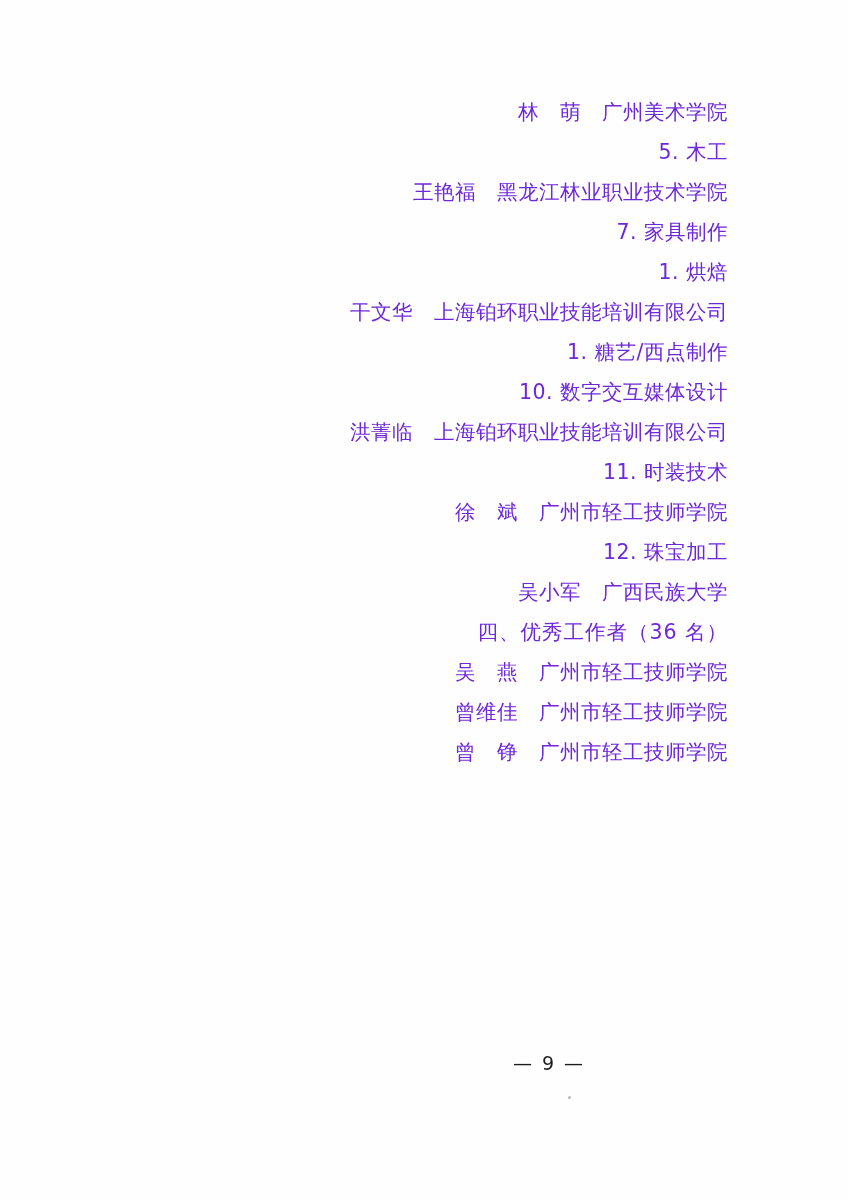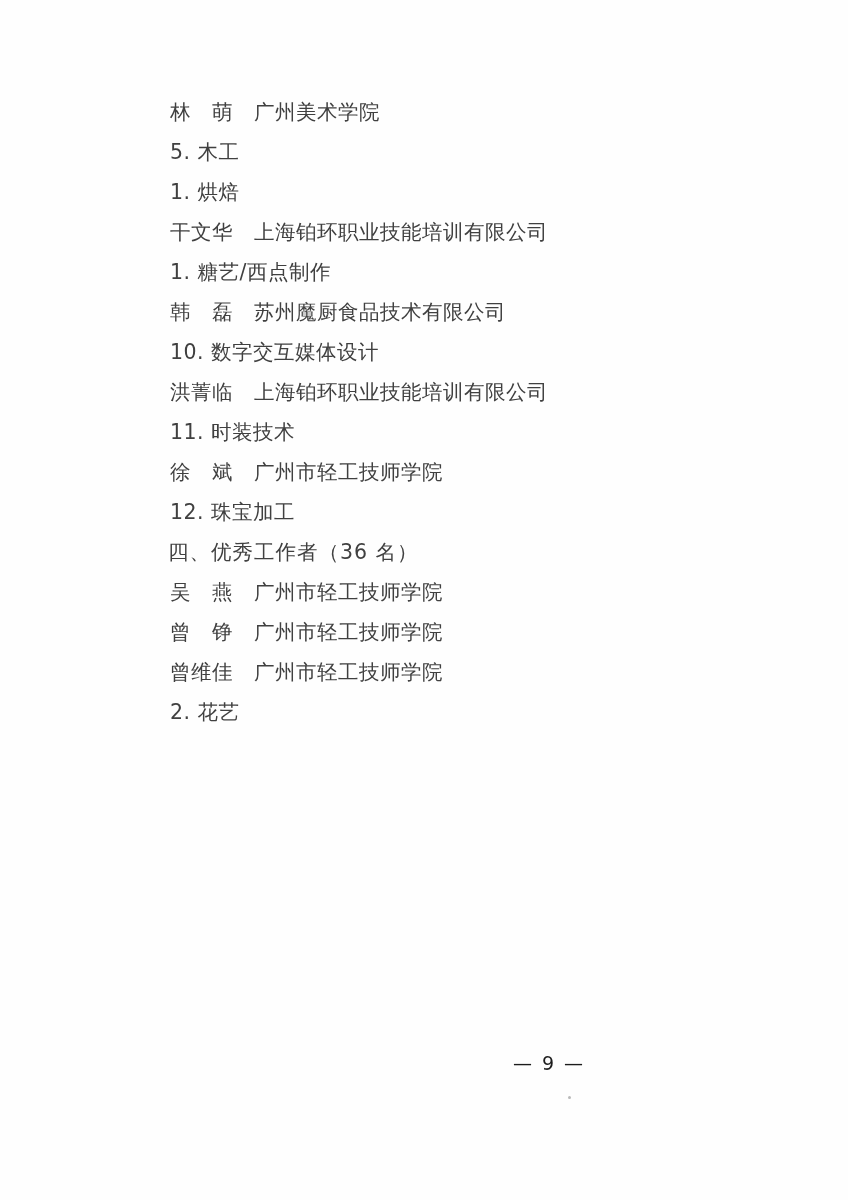--- a/index.html
+++ b/index.html
@@ -25,22 +25,23 @@
     position: absolute;
     left: 168px;
     top: 92px;
     width: 560px;
   }
   .line {
     font-size: 20.5px;
     line-height: 40px;
     letter-spacing: 0.5px;
     white-space: pre;
-    color: #404040;
+    color: #6d28d9;
     font-family: "DejaVu Sans", sans-serif;
+    text-align: right;
   }
   .line.heading {
     font-weight: normal;
     letter-spacing: 1px;
   }
   .line.entry {
     padding-left: 2px;
   }
   .page-number {
     position: absolute;
@@ -64,30 +65,31 @@
     border-radius: 50%;
   }
 </style>
 </head>
 <body>
 
 <div class="page">
   <div class="content" id="body-lines">
       <div class="line entry">林　萌　广州美术学院</div>
       <div class="line entry">5. 木工</div>
+      <div class="line entry">王艳福　黑龙江林业职业技术学院</div>
+      <div class="line entry">7. 家具制作</div>
       <div class="line entry">1. 烘焙</div>
       <div class="line entry">干文华　上海铂环职业技能培训有限公司</div>
       <div class="line entry">1. 糖艺/西点制作</div>
-      <div class="line entry">韩　磊　苏州魔厨食品技术有限公司</div>
       <div class="line entry">10. 数字交互媒体设计</div>
       <div class="line entry">洪菁临　上海铂环职业技能培训有限公司</div>
       <div class="line entry">11. 时装技术</div>
       <div class="line entry">徐　斌　广州市轻工技师学院</div>
       <div class="line entry">12. 珠宝加工</div>
+      <div class="line entry">吴小军　广西民族大学</div>
       <div class="line heading">四、优秀工作者（36 名）</div>
       <div class="line entry">吴　燕　广州市轻工技师学院</div>
+      <div class="line entry">曾维佳　广州市轻工技师学院</div>
       <div class="line entry">曾　铮　广州市轻工技师学院</div>
-      <div class="line entry">曾维佳　广州市轻工技师学院</div>
-      <div class="line entry">2. 花艺</div>
     </div>
   <div class="page-number">— 9 —</div>
   <div class="speck"></div>
 </div>
 
 </body></html>

